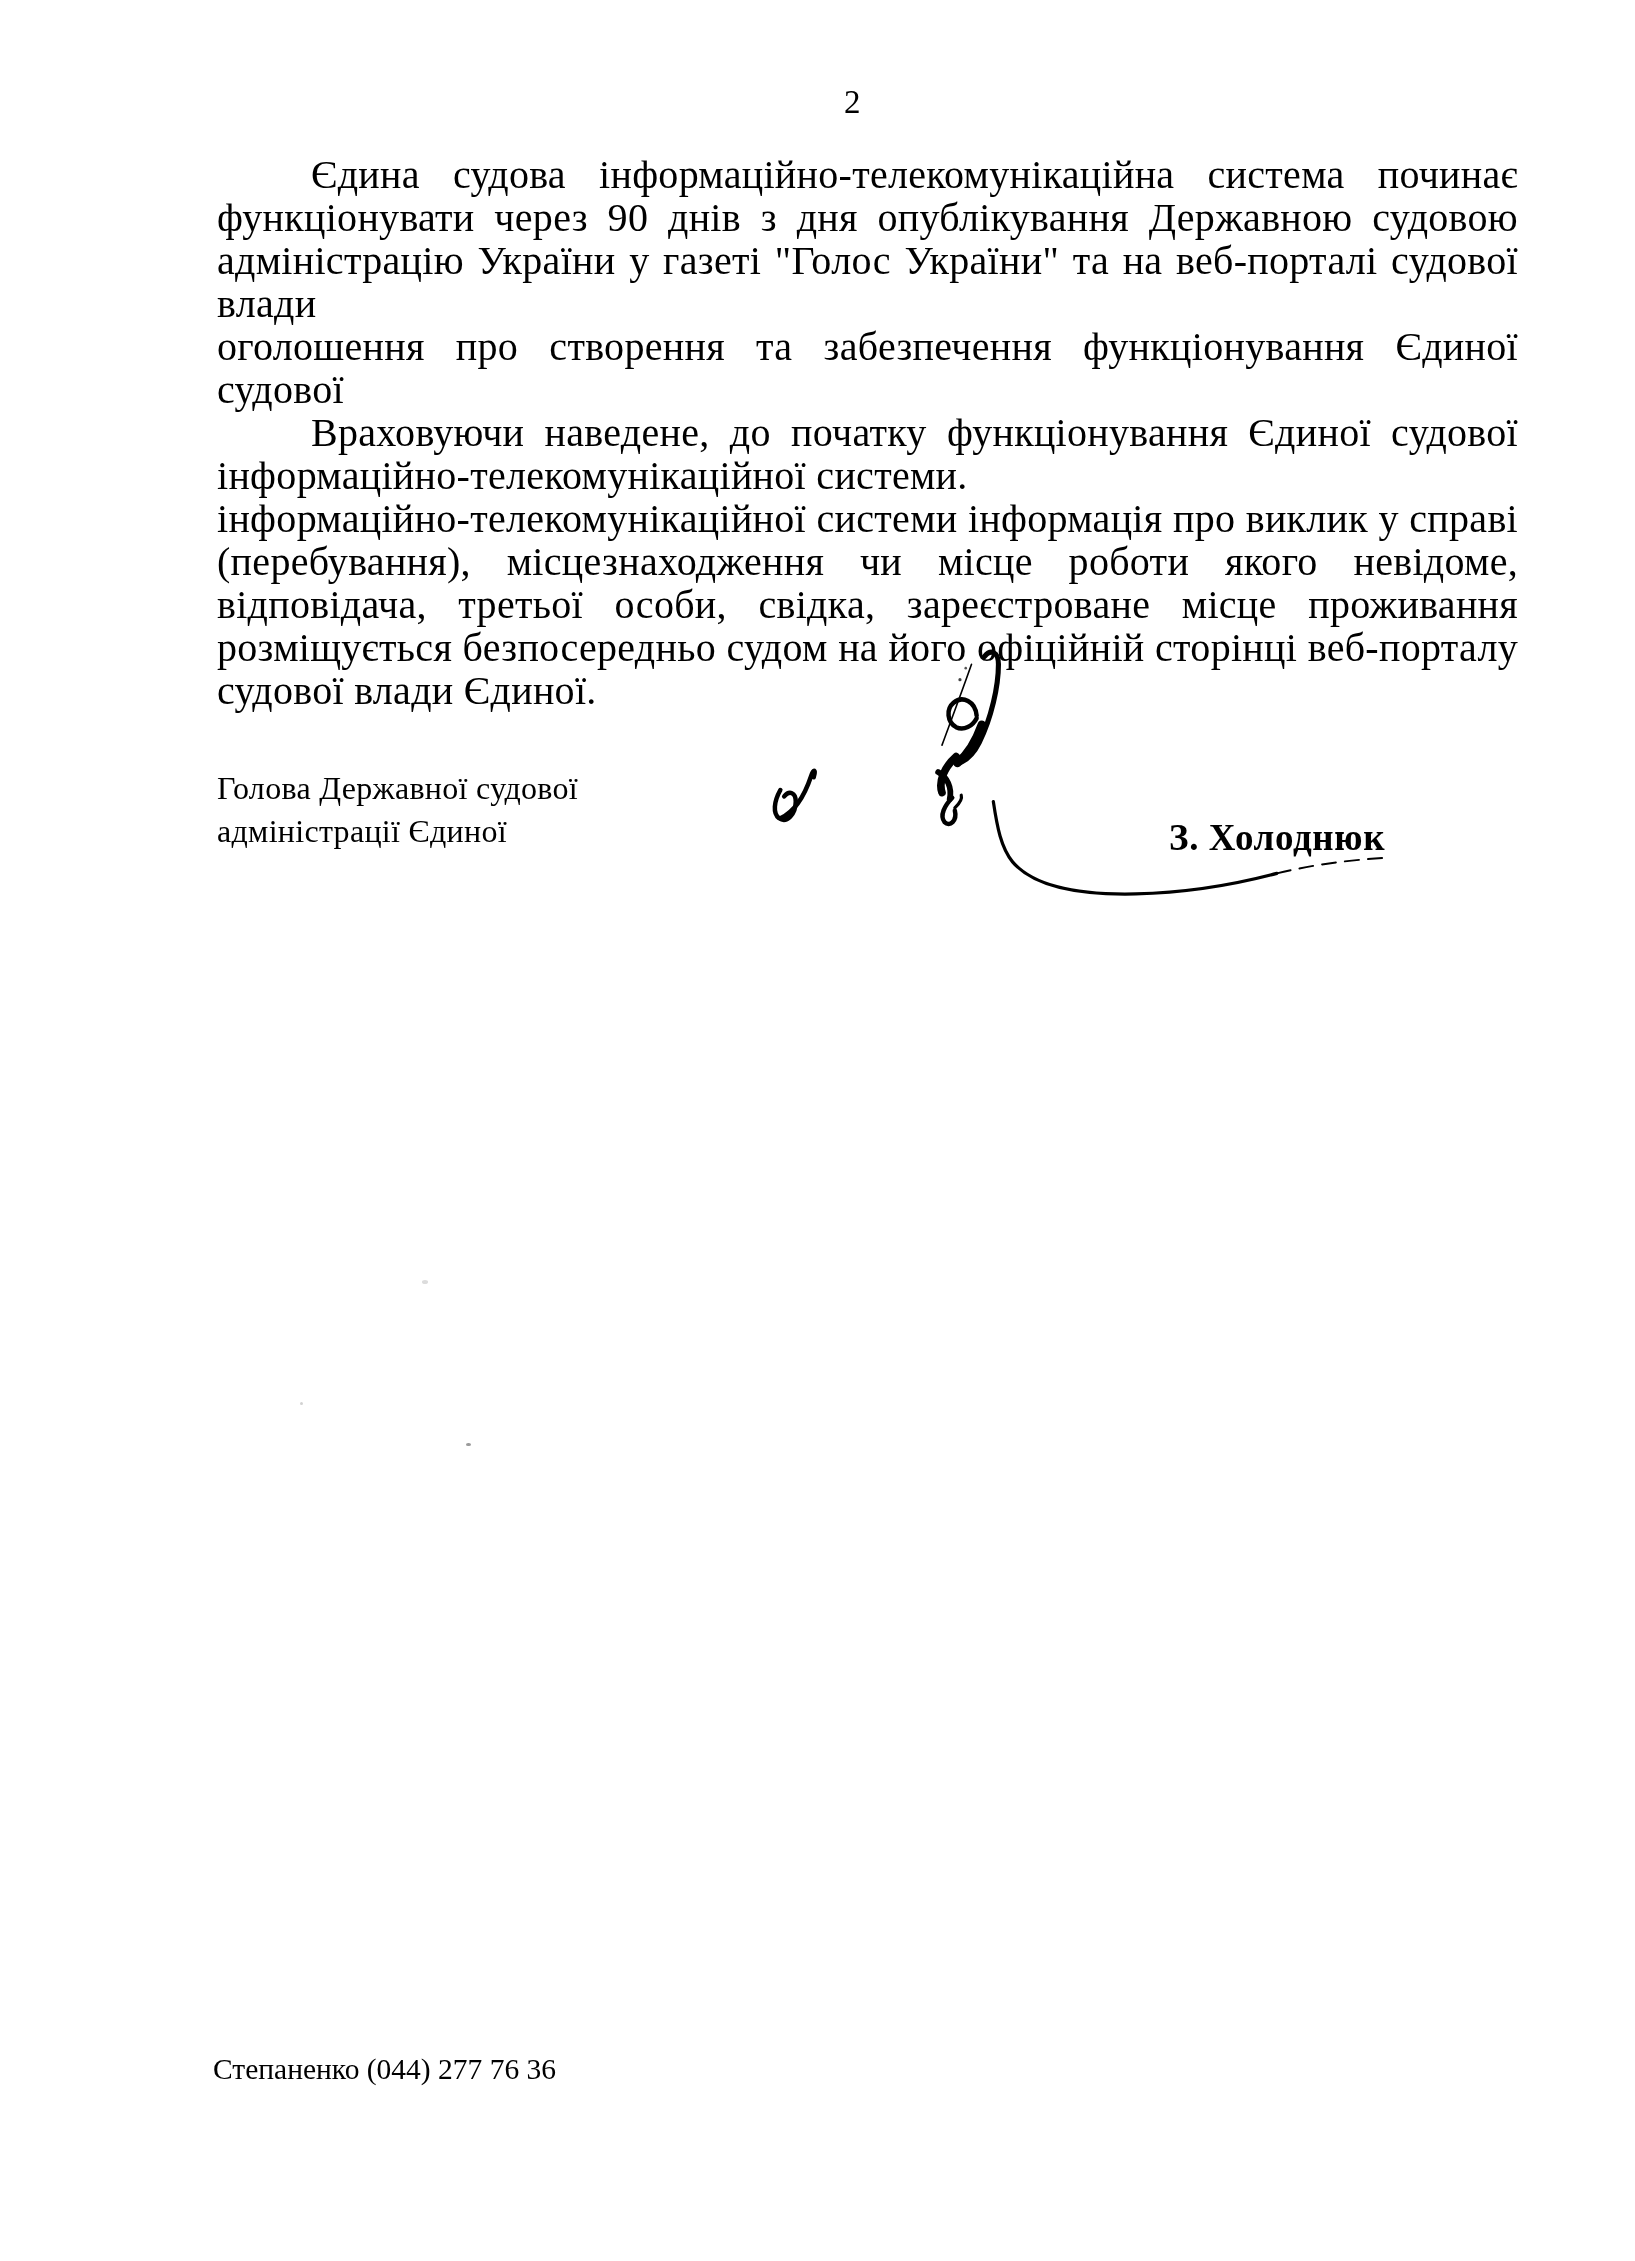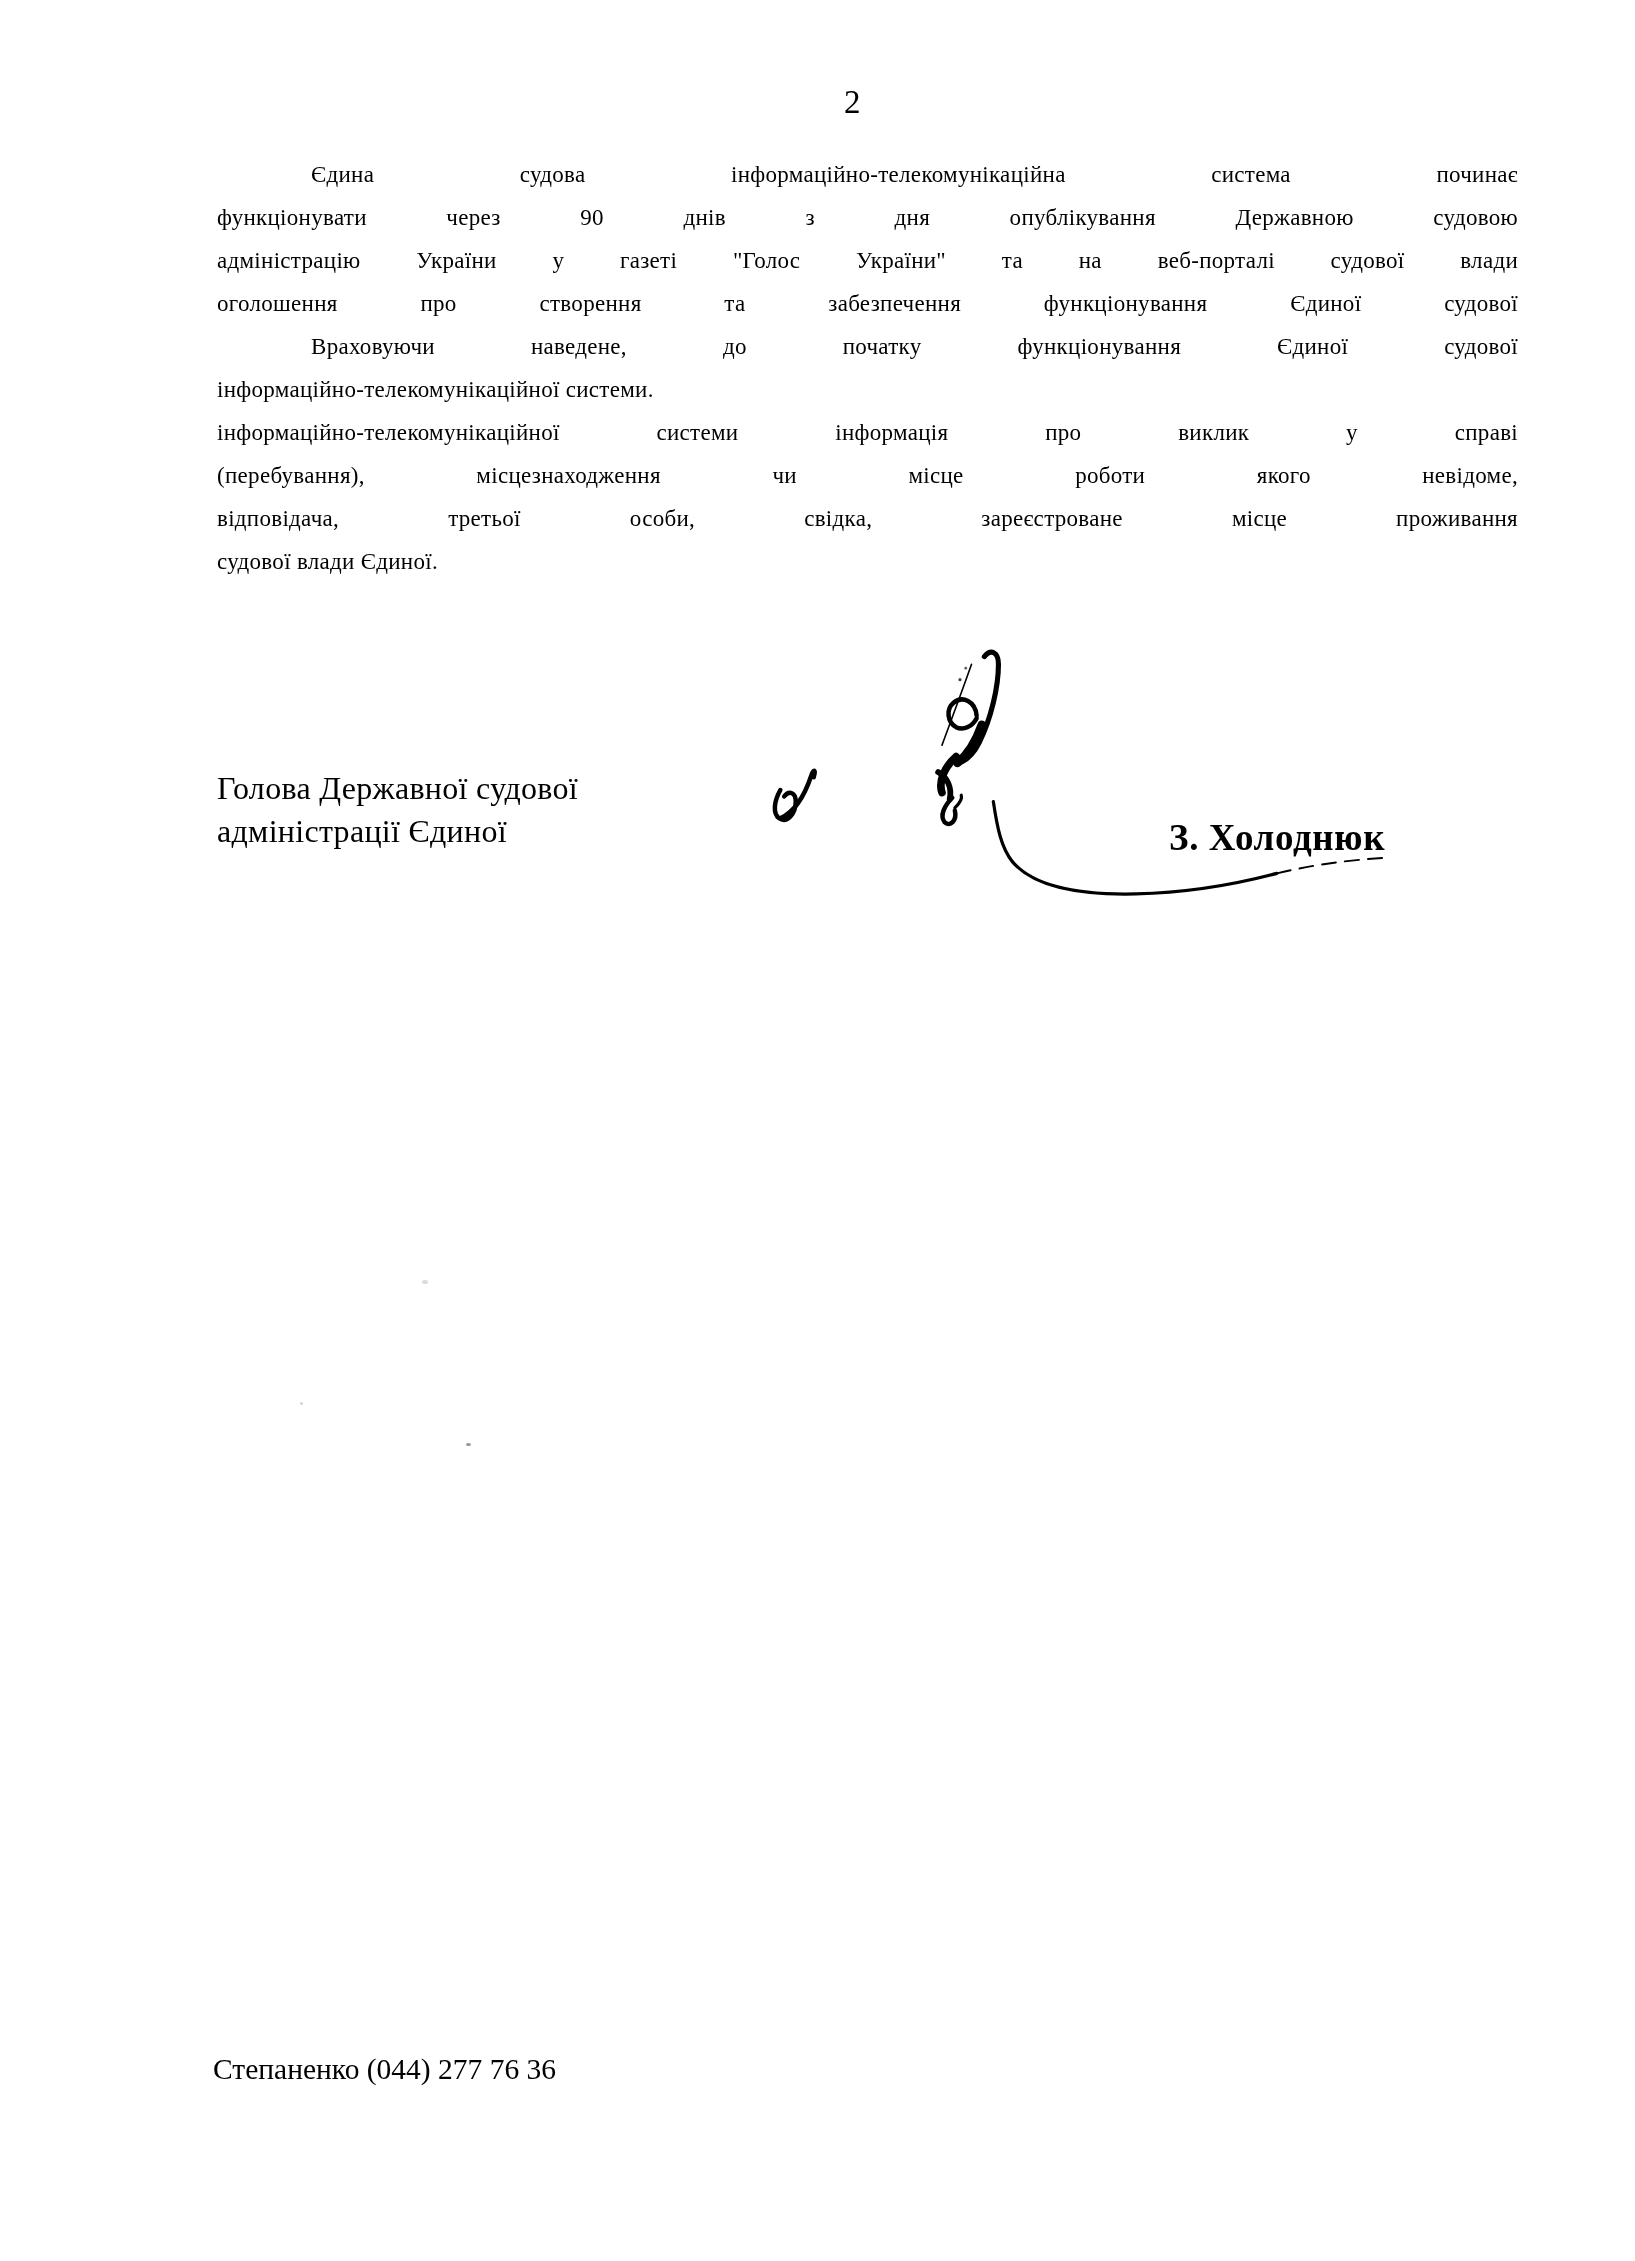--- a/index.html
+++ b/index.html
@@ -20,21 +20,21 @@
     top: 86px; left: 844px;
     font-size: 33px; line-height: 33px;
     letter-spacing: 0.6px;
   }
   .body-text {
     position: absolute;
     top: 153px; left: 217px;
     width: 1301px;
   }
   .line {
-    font-size: 23px;
+    font-size: 40px;
     line-height: 43px;
     text-align: justify;
     text-align-last: justify;
     white-space: normal;
     letter-spacing: 0.3px;
   }
   .line.indent { padding-left: 94px; }
   .line.last { text-align-last: left; }
   .sig-title {
     position: absolute;
@@ -81,20 +81,21 @@
   <div class="body-text">
     <div class="line indent">Єдина судова інформаційно-телекомунікаційна система починає</div>
     <div class="line">функціонувати через 90 днів з дня опублікування Державною судовою</div>
     <div class="line">адміністрацію України у газеті "Голос України" та на веб-порталі судової влади</div>
     <div class="line">оголошення про створення та забезпечення функціонування Єдиної судової</div>
     <div class="line indent">Враховуючи наведене, до початку функціонування Єдиної судової</div>
     <div class="line last">інформаційно-телекомунікаційної системи.</div>
     <div class="line">інформаційно-телекомунікаційної системи інформація про виклик у справі</div>
     <div class="line">(перебування), місцезнаходження чи місце роботи якого невідоме,</div>
     <div class="line">відповідача, третьої особи, свідка, зареєстроване місце проживання</div>
+    <div class="line">розміщується безпосередньо судом на його офіційній сторінці веб-порталу</div>
     <div class="line last">судової влади Єдиної.</div>
   </div>
 
   <div class="sig-title">
     <div>Голова Державної судової</div>
     <div>адміністрації Єдиної</div>
   </div>
 
   <svg class="signature-svg" viewBox="1150 950 1060 500" xmlns="http://www.w3.org/2000/svg" fill="none" stroke="#000000" stroke-linecap="round" stroke-linejoin="round">
 

